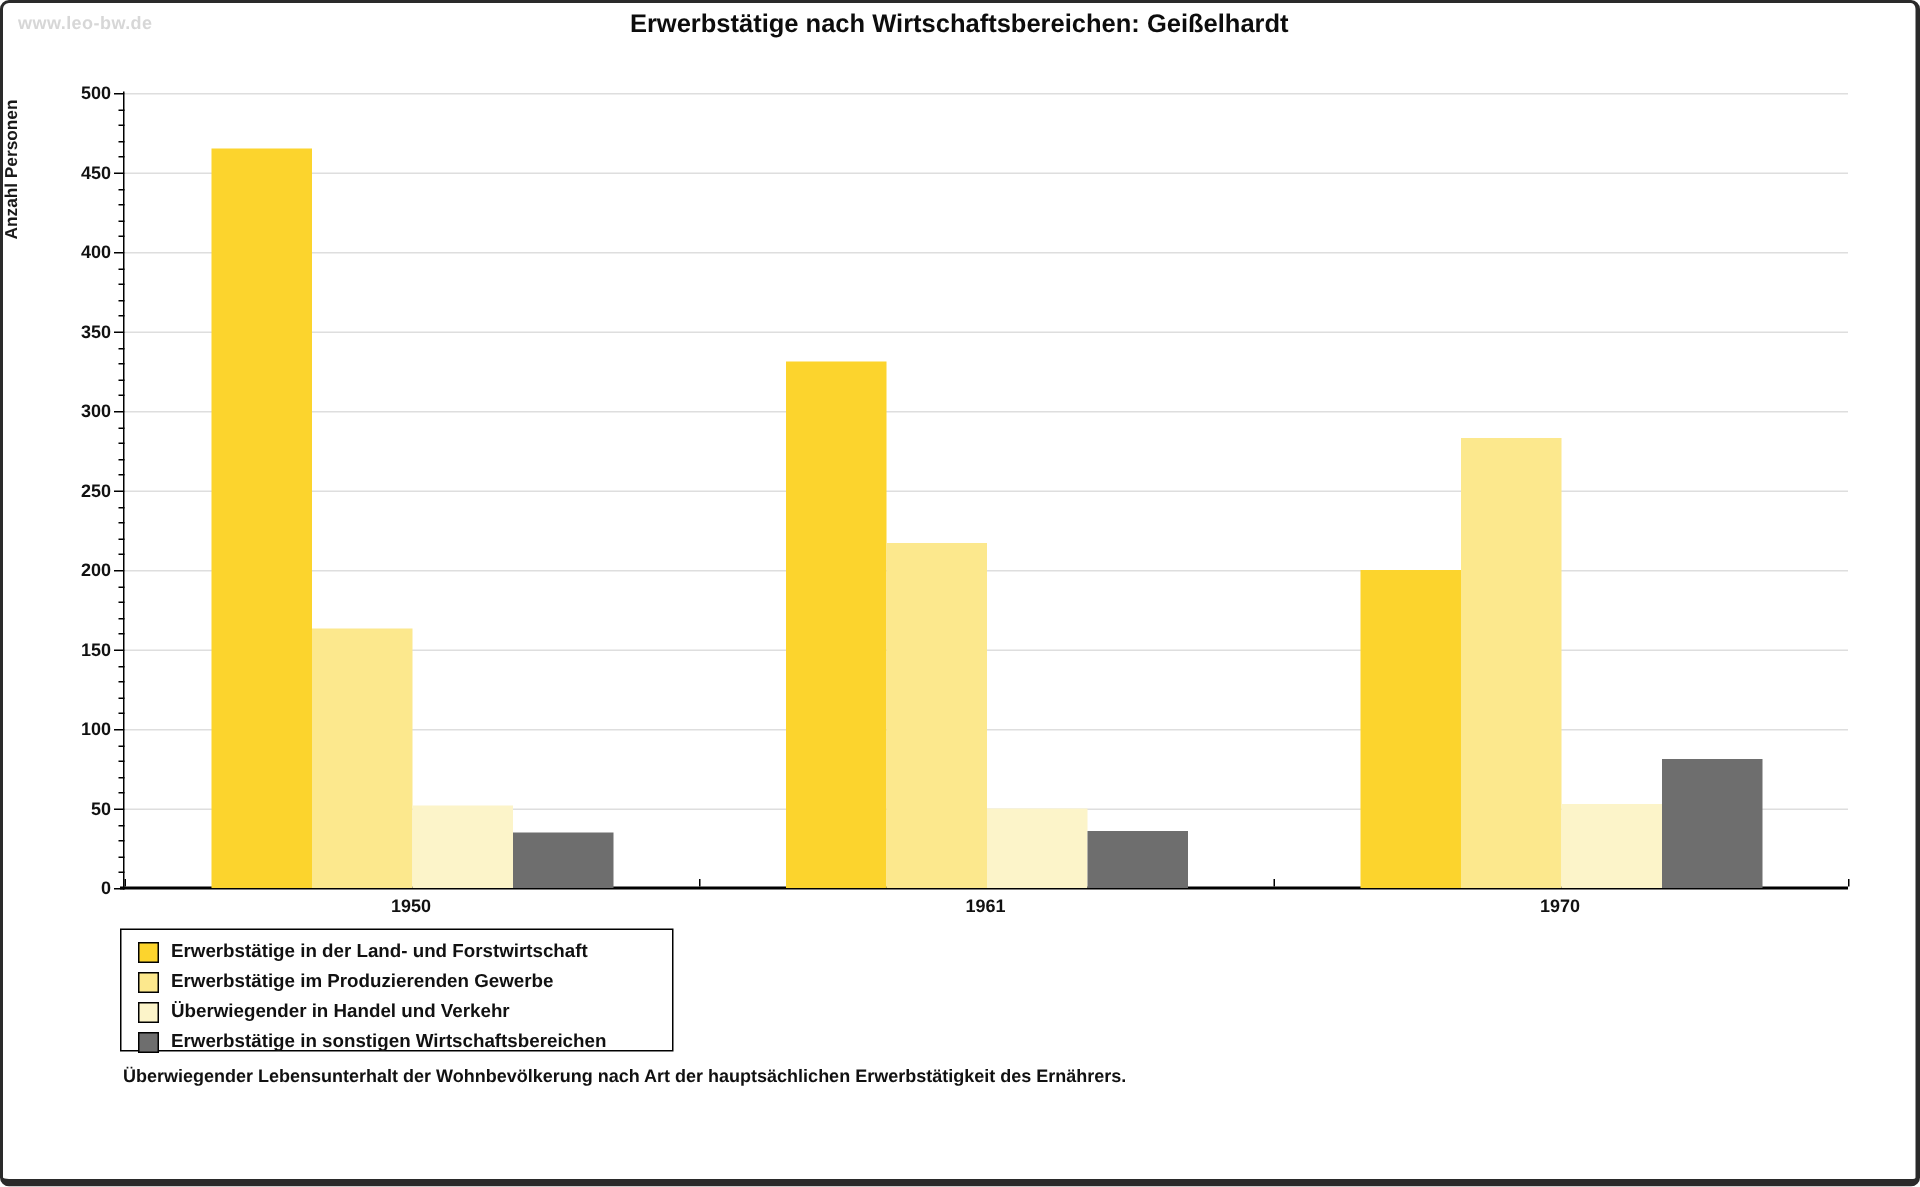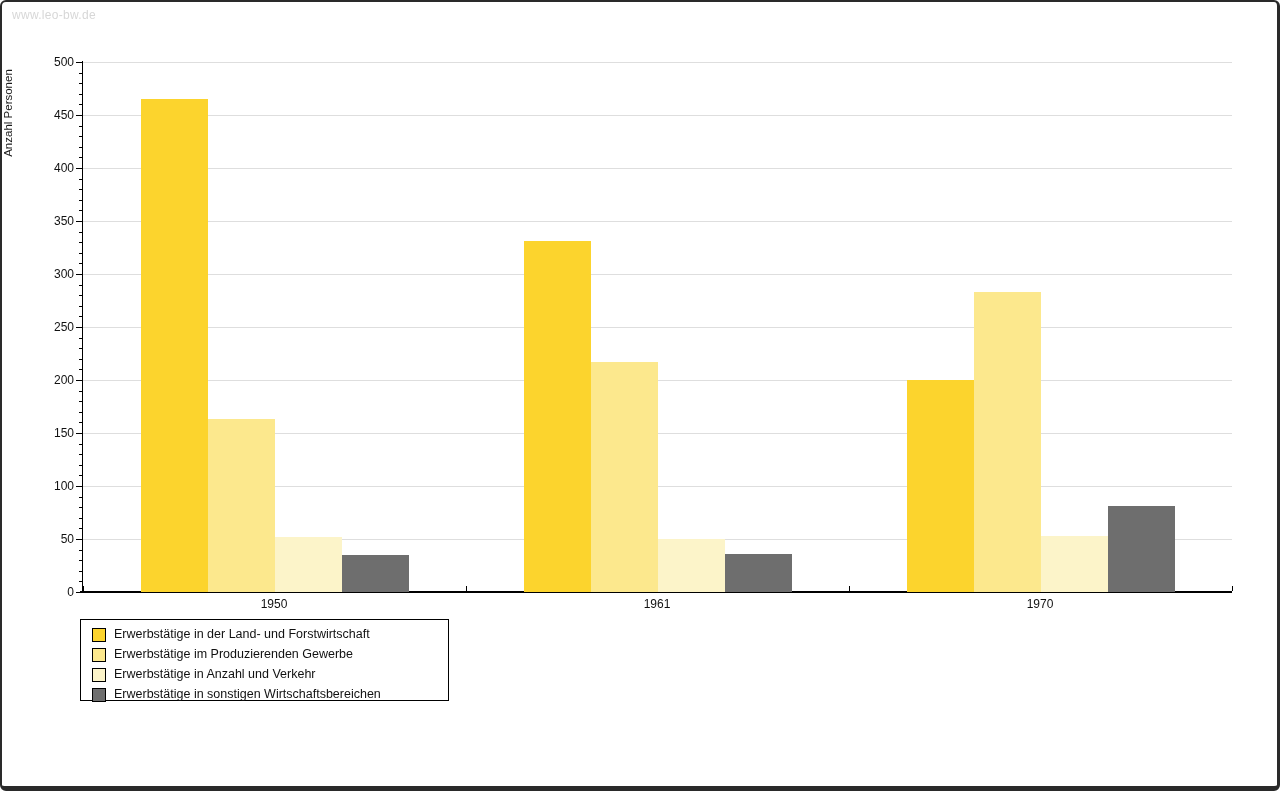--- a/index.html
+++ b/index.html
@@ -1,17 +1,17 @@
 <!DOCTYPE html>
 <html><head>
 <meta charset="utf-8">
 <style>
   html,body{margin:0;padding:0;background:#fff;font-family:"Liberation Sans","DejaVu Sans",sans-serif;}
   #frame{position:relative;width:1280px;height:791px;box-sizing:border-box;background:#fff;
-         border-style:solid;border-color:#2a2a2a;border-width:2px 3px 5px 2px;border-radius:6px;overflow:hidden;}
+         border-style:solid;border-color:#2a2a2a;border-width:2px 3px 5px 2px;border-radius:6px;overflow:hidden;font-weight:bold;}
   .watermark{position:absolute;left:10px;top:6px;font-size:12px;color:#d7d7d7;letter-spacing:.3px;}
   .chart-title{position:absolute;left:0;top:4px;width:100%;text-align:center;font-size:17px;color:#0d0d0d;}
   .y-axis-title{position:absolute;left:-59px;top:105px;width:130px;text-align:center;
                 transform:rotate(-90deg);font-size:11.5px;color:#1a1a1a;}
   #plot{position:absolute;left:81px;top:60px;width:1149px;height:530px;}
   .gridline{position:absolute;left:0;width:100%;height:1px;background:#dedede;}
   .bar{position:absolute;bottom:0;}
   .y-axis-line{position:absolute;left:80px;top:59px;width:1px;height:532px;background:#000;}
   .x-axis-line{position:absolute;left:78px;top:589px;width:1152px;height:2px;background:#000;}
   .ytick-major{position:absolute;width:7px;height:1px;background:#000;left:74px;}
@@ -24,20 +24,21 @@
   .legend-swatch{position:absolute;left:11px;width:12px;height:12px;border:1px solid #000;}
   .legend-label{position:absolute;left:33px;font-size:12.5px;color:#111;white-space:nowrap;top:-1px;}
   #footer{position:absolute;left:80px;top:708px;font-size:12px;color:#111;line-height:14px;}
   .footer-source{margin-top:12px;}
 </style>
 </head>
 <body>
 
 <div id="frame">
   <div class="watermark">www.leo-bw.de</div>
+  <div class="chart-title">Erwerbstätige nach Wirtschaftsbereichen: Geißelhardt</div>
   <div class="y-axis-title">Anzahl Personen</div>
 
   <div class="y-axis-line"></div>
   <div class="x-axis-line"></div>
 
   <div id="plot">
       <div class="gridline" style="top: 477px; background: rgb(222, 222, 222);"></div>
       <div class="gridline" style="top: 424px; background: rgb(222, 222, 222);"></div>
       <div class="gridline" style="top: 371px; background: rgb(222, 222, 222);"></div>
       <div class="gridline" style="top: 318px; background: rgb(222, 222, 222);"></div>
@@ -137,23 +138,24 @@
     <div class="legend-row" style="top:8px;">
       <span class="legend-swatch" style="background: rgb(252, 212, 45);"></span>
       <span class="legend-label">Erwerbstätige in der Land- und Forstwirtschaft</span>
     </div>
     <div class="legend-row" style="top:28px;">
       <span class="legend-swatch" style="background: rgb(252, 232, 141);"></span>
       <span class="legend-label">Erwerbstätige im Produzierenden Gewerbe</span>
     </div>
     <div class="legend-row" style="top:48px;">
       <span class="legend-swatch" style="background: rgb(252, 244, 201);"></span>
-      <span class="legend-label">Erwerbstätige in Anzahl und Verkehr</span>
+      <span class="legend-label">Überwiegender in Handel und Verkehr</span>
     </div>
     <div class="legend-row" style="top:68px;">
       <span class="legend-swatch" style="background: rgb(110, 110, 110);"></span>
       <span class="legend-label">Erwerbstätige in sonstigen Wirtschaftsbereichen</span>
     </div>
   </div>
 
   <div id="footer">
+    <div>Überwiegender Lebensunterhalt der Wohnbevölkerung nach Art der hauptsächlichen Erwerbstätigkeit des Ernährers.</div>
   </div>
 </div>
 
 </body></html>

